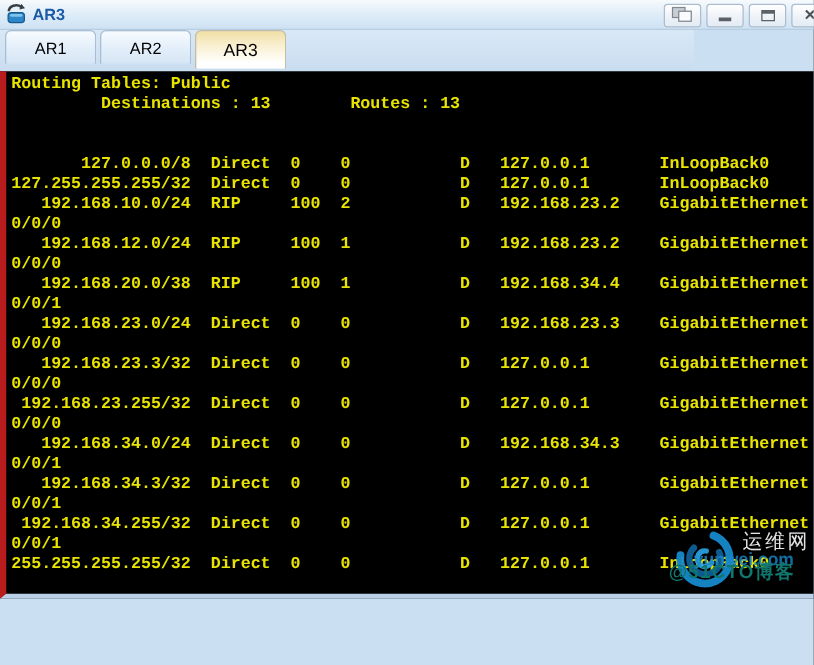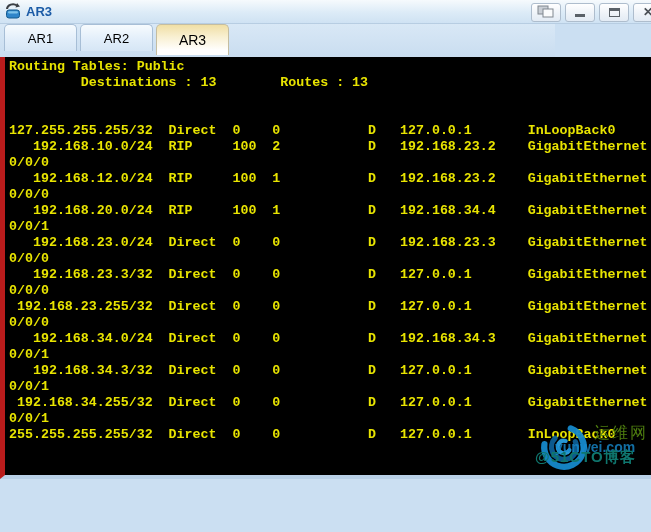--- a/index.html
+++ b/index.html
@@ -70,21 +70,21 @@
     font-size:13.3px; font-weight:bold; color:#e8e400;
   }
   
   .watermark {
     position:absolute; right:0px; bottom:0px; width:124px; height:60px;
     pointer-events:none;
   }
   .wm-logo { position:absolute; left:12px; top:6px; width:50px; height:52px; opacity:0.95; }
   .wm-site {
     position:absolute; right:3px; top:8px;
-    font-size:16px; color:#4d7c0f; letter-spacing:2px;
+    font-size:16px; color:#e5e5e5; letter-spacing:2px;
   }
   .wm-domain {
     position:absolute; left:28px; bottom:20px;
     font-size:14px; font-weight:bold; color:#1789cc; opacity:0.8;
   }
   .wm-handle {
     position:absolute; left:8px; bottom:8px;
     font-size:15px; font-weight:bold; color:#0f766e; letter-spacing:1px;
   }
 </style>
@@ -123,26 +123,27 @@
     <div class="tab">AR2</div>
     <div class="tab active">AR3</div>
   </div>
 
 <div class="terminal">
   <div>
       <div class="tline">Routing Tables: Public</div>
       <div class="tline">         Destinations : 13        Routes : 13</div>
       <div class="tline"></div>
       <div class="tline"></div>
+      <div class="tline">       127.0.0.0/8  Direct  0    0           D   127.0.0.1       InLoopBack0</div>
       <div class="tline">127.255.255.255/32  Direct  0    0           D   127.0.0.1       InLoopBack0</div>
       <div class="tline">   192.168.10.0/24  RIP     100  2           D   192.168.23.2    GigabitEthernet</div>
       <div class="tline">0/0/0</div>
       <div class="tline">   192.168.12.0/24  RIP     100  1           D   192.168.23.2    GigabitEthernet</div>
       <div class="tline">0/0/0</div>
-      <div class="tline">   192.168.20.0/24  RIP     100  1           D   192.168.34.4    GigabitEthernet</div>
+      <div class="tline">   192.168.20.0/38  RIP     100  1           D   192.168.34.4    GigabitEthernet</div>
       <div class="tline">0/0/1</div>
       <div class="tline">   192.168.23.0/24  Direct  0    0           D   192.168.23.3    GigabitEthernet</div>
       <div class="tline">0/0/0</div>
       <div class="tline">   192.168.23.3/32  Direct  0    0           D   127.0.0.1       GigabitEthernet</div>
       <div class="tline">0/0/0</div>
       <div class="tline"> 192.168.23.255/32  Direct  0    0           D   127.0.0.1       GigabitEthernet</div>
       <div class="tline">0/0/0</div>
       <div class="tline">   192.168.34.0/24  Direct  0    0           D   192.168.34.3    GigabitEthernet</div>
       <div class="tline">0/0/1</div>
       <div class="tline">   192.168.34.3/32  Direct  0    0           D   127.0.0.1       GigabitEthernet</div>

